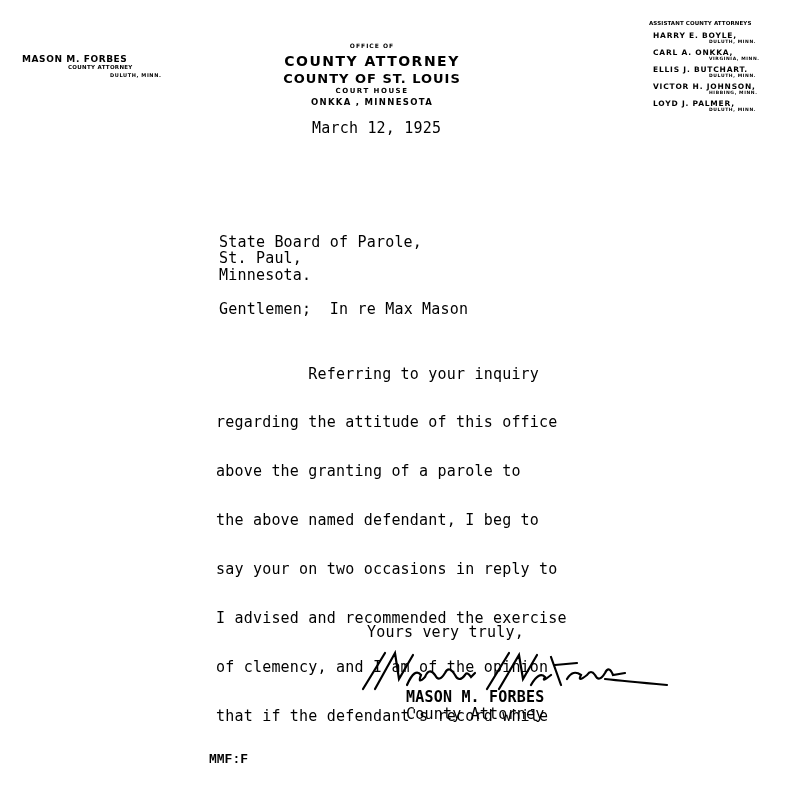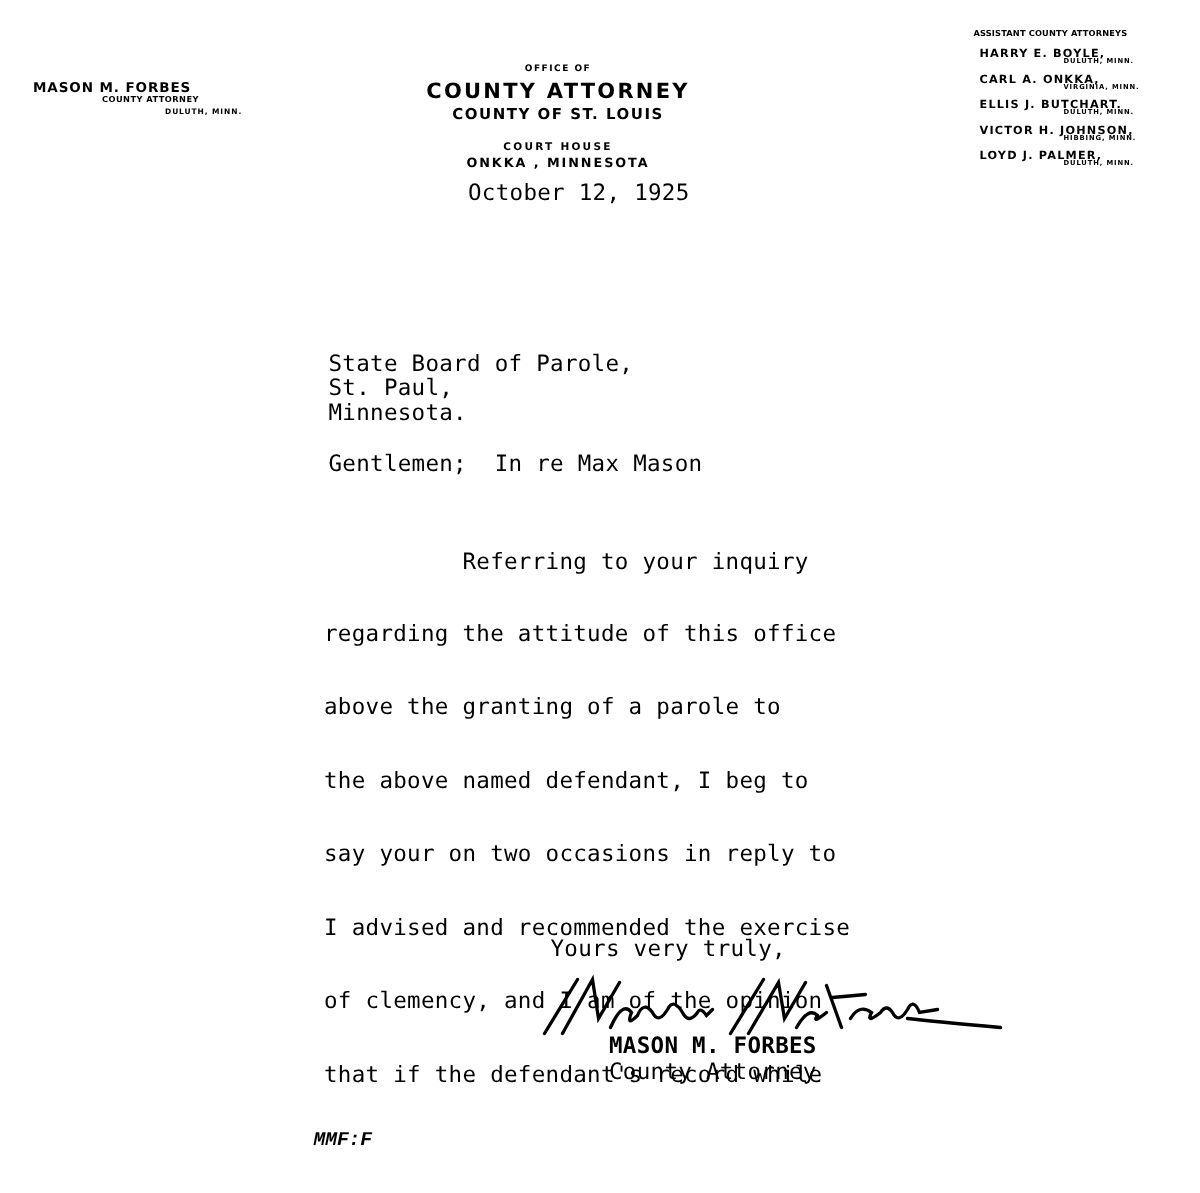--- a/index.html
+++ b/index.html
@@ -1,31 +1,31 @@
 <!DOCTYPE html>
 <html><head>
 <meta charset="utf-8">
 <style>
   html, body { margin:0; padding:0; background:#fff; }
   body { width:800px; height:795px; position:relative; overflow:hidden; color:#000; }
   .abs { position:absolute; }
   .sans { font-family:"DejaVu Sans", sans-serif; font-weight:bold; }
-  .mono { font-family:"Liberation Mono", monospace;font-style:italic; }
+  .mono { font-family:"Liberation Mono", monospace; }
   .tw { font-family:"DejaVu Sans Mono", monospace; font-size:15px; line-height:16.3px; letter-spacing:0.2px; }
 
   
   .lh-name { left:22px; top:54px; font-size:9px; letter-spacing:0.6px; }
   .lh-title { left:68px; top:64px; font-size:5.5px; letter-spacing:0.3px; }
   .lh-city { left:110px; top:72px; font-size:5px; letter-spacing:0.6px; }
 
   
   .center-block { left:262px; top:42px; width:220px; text-align:center; }
   .ch-office { font-size:6px; letter-spacing:1px; margin-bottom:4px; }
   .ch-main { font-size:14px; letter-spacing:1.5px; margin-bottom:2px; }
-  .ch-county { font-size:10px; letter-spacing:1px; margin-bottom:12px; }
+  .ch-county { font-size:13px; letter-spacing:1px; margin-bottom:1px; }
   .ch-court { font-size:7px; letter-spacing:1.5px; margin-bottom:2px; }
   .ch-city { font-size:8.5px; letter-spacing:1.3px; }
   .date { left:312px; top:120px; font-size:15px; }
 
   
   .rh { left:649px; top:20px; width:140px; }
   .rh-head { font-size:5.5px; letter-spacing:0.1px; margin-bottom:5px; }
   .rh-item { margin-bottom:4px; }
   .rh-name { font-size:7.5px; letter-spacing:0.8px; padding-left:4px; }
   .rh-city { font-size:4.5px; letter-spacing:0.6px; padding-left:60px; margin-top:-1px; }
@@ -47,21 +47,21 @@
 <div class="abs sans lh-title">COUNTY ATTORNEY</div>
 <div class="abs sans lh-city">DULUTH, MINN.</div>
 
 <div class="abs sans center-block">
   <div class="ch-office">OFFICE OF</div>
   <div class="ch-main">COUNTY ATTORNEY</div>
   <div class="ch-county">COUNTY OF ST. LOUIS</div>
   <div class="ch-court">COURT HOUSE</div>
   <div class="ch-city">ONKKA , MINNESOTA</div>
 </div>
-<div class="abs tw date">October 12, 1925</div>
+<div class="abs tw date">March 12, 1925</div>
 
 <div class="abs sans rh">
   <div class="rh-head">ASSISTANT COUNTY ATTORNEYS</div>
   <div class="rh-item">
     <div class="rh-name">HARRY E. BOYLE,</div>
     <div class="rh-city">DULUTH, MINN.</div>
   </div>
   <div class="rh-item">
     <div class="rh-name">CARL A. ONKKA,</div>
     <div class="rh-city">VIRGINIA, MINN.</div>

